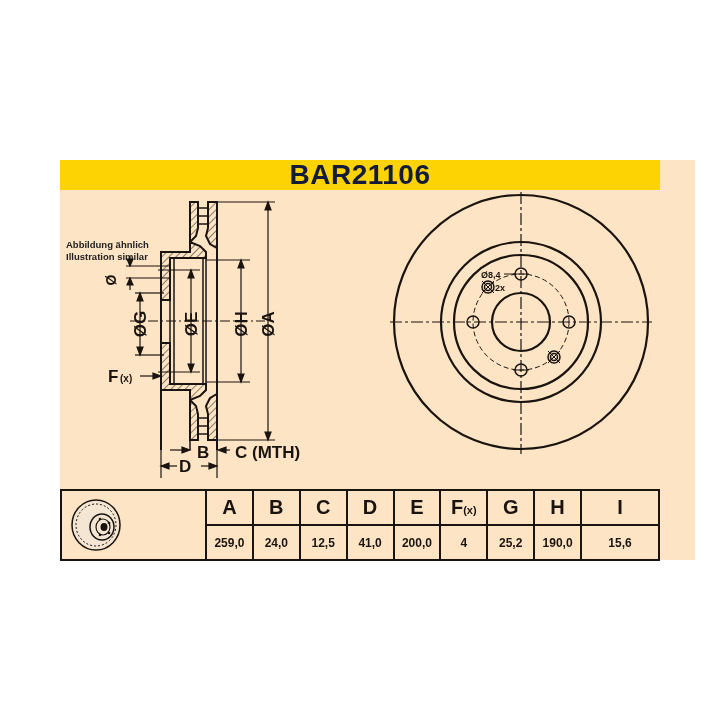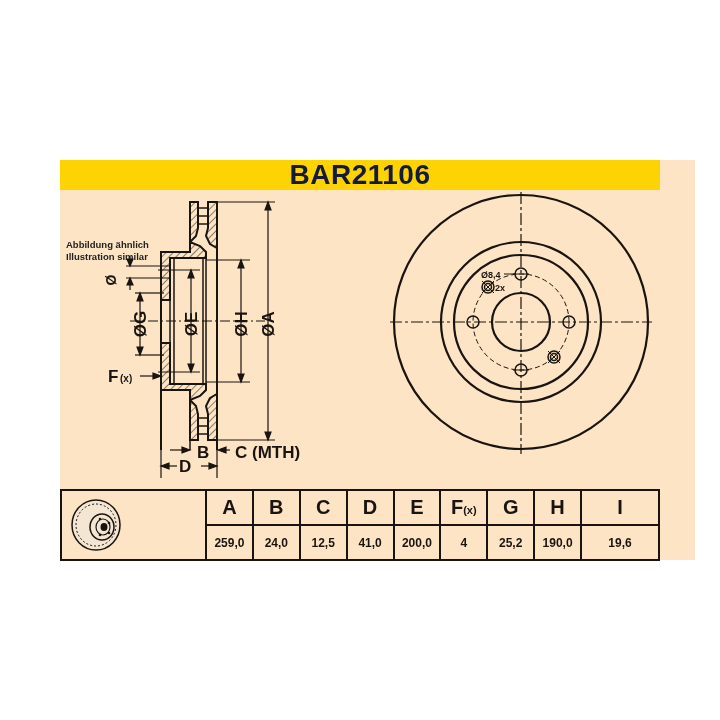--- a/index.html
+++ b/index.html
@@ -205,17 +205,17 @@
     </tr>
     <tr class="val">
       <td>259,0</td>
       <td>24,0</td>
       <td>12,5</td>
       <td>41,0</td>
       <td>200,0</td>
       <td>4</td>
       <td>25,2</td>
       <td>190,0</td>
-      <td>19,6</td>
+      <td>15,6</td>
     </tr>
   </tbody>
     </table>
 </div>
 
 </body></html>

